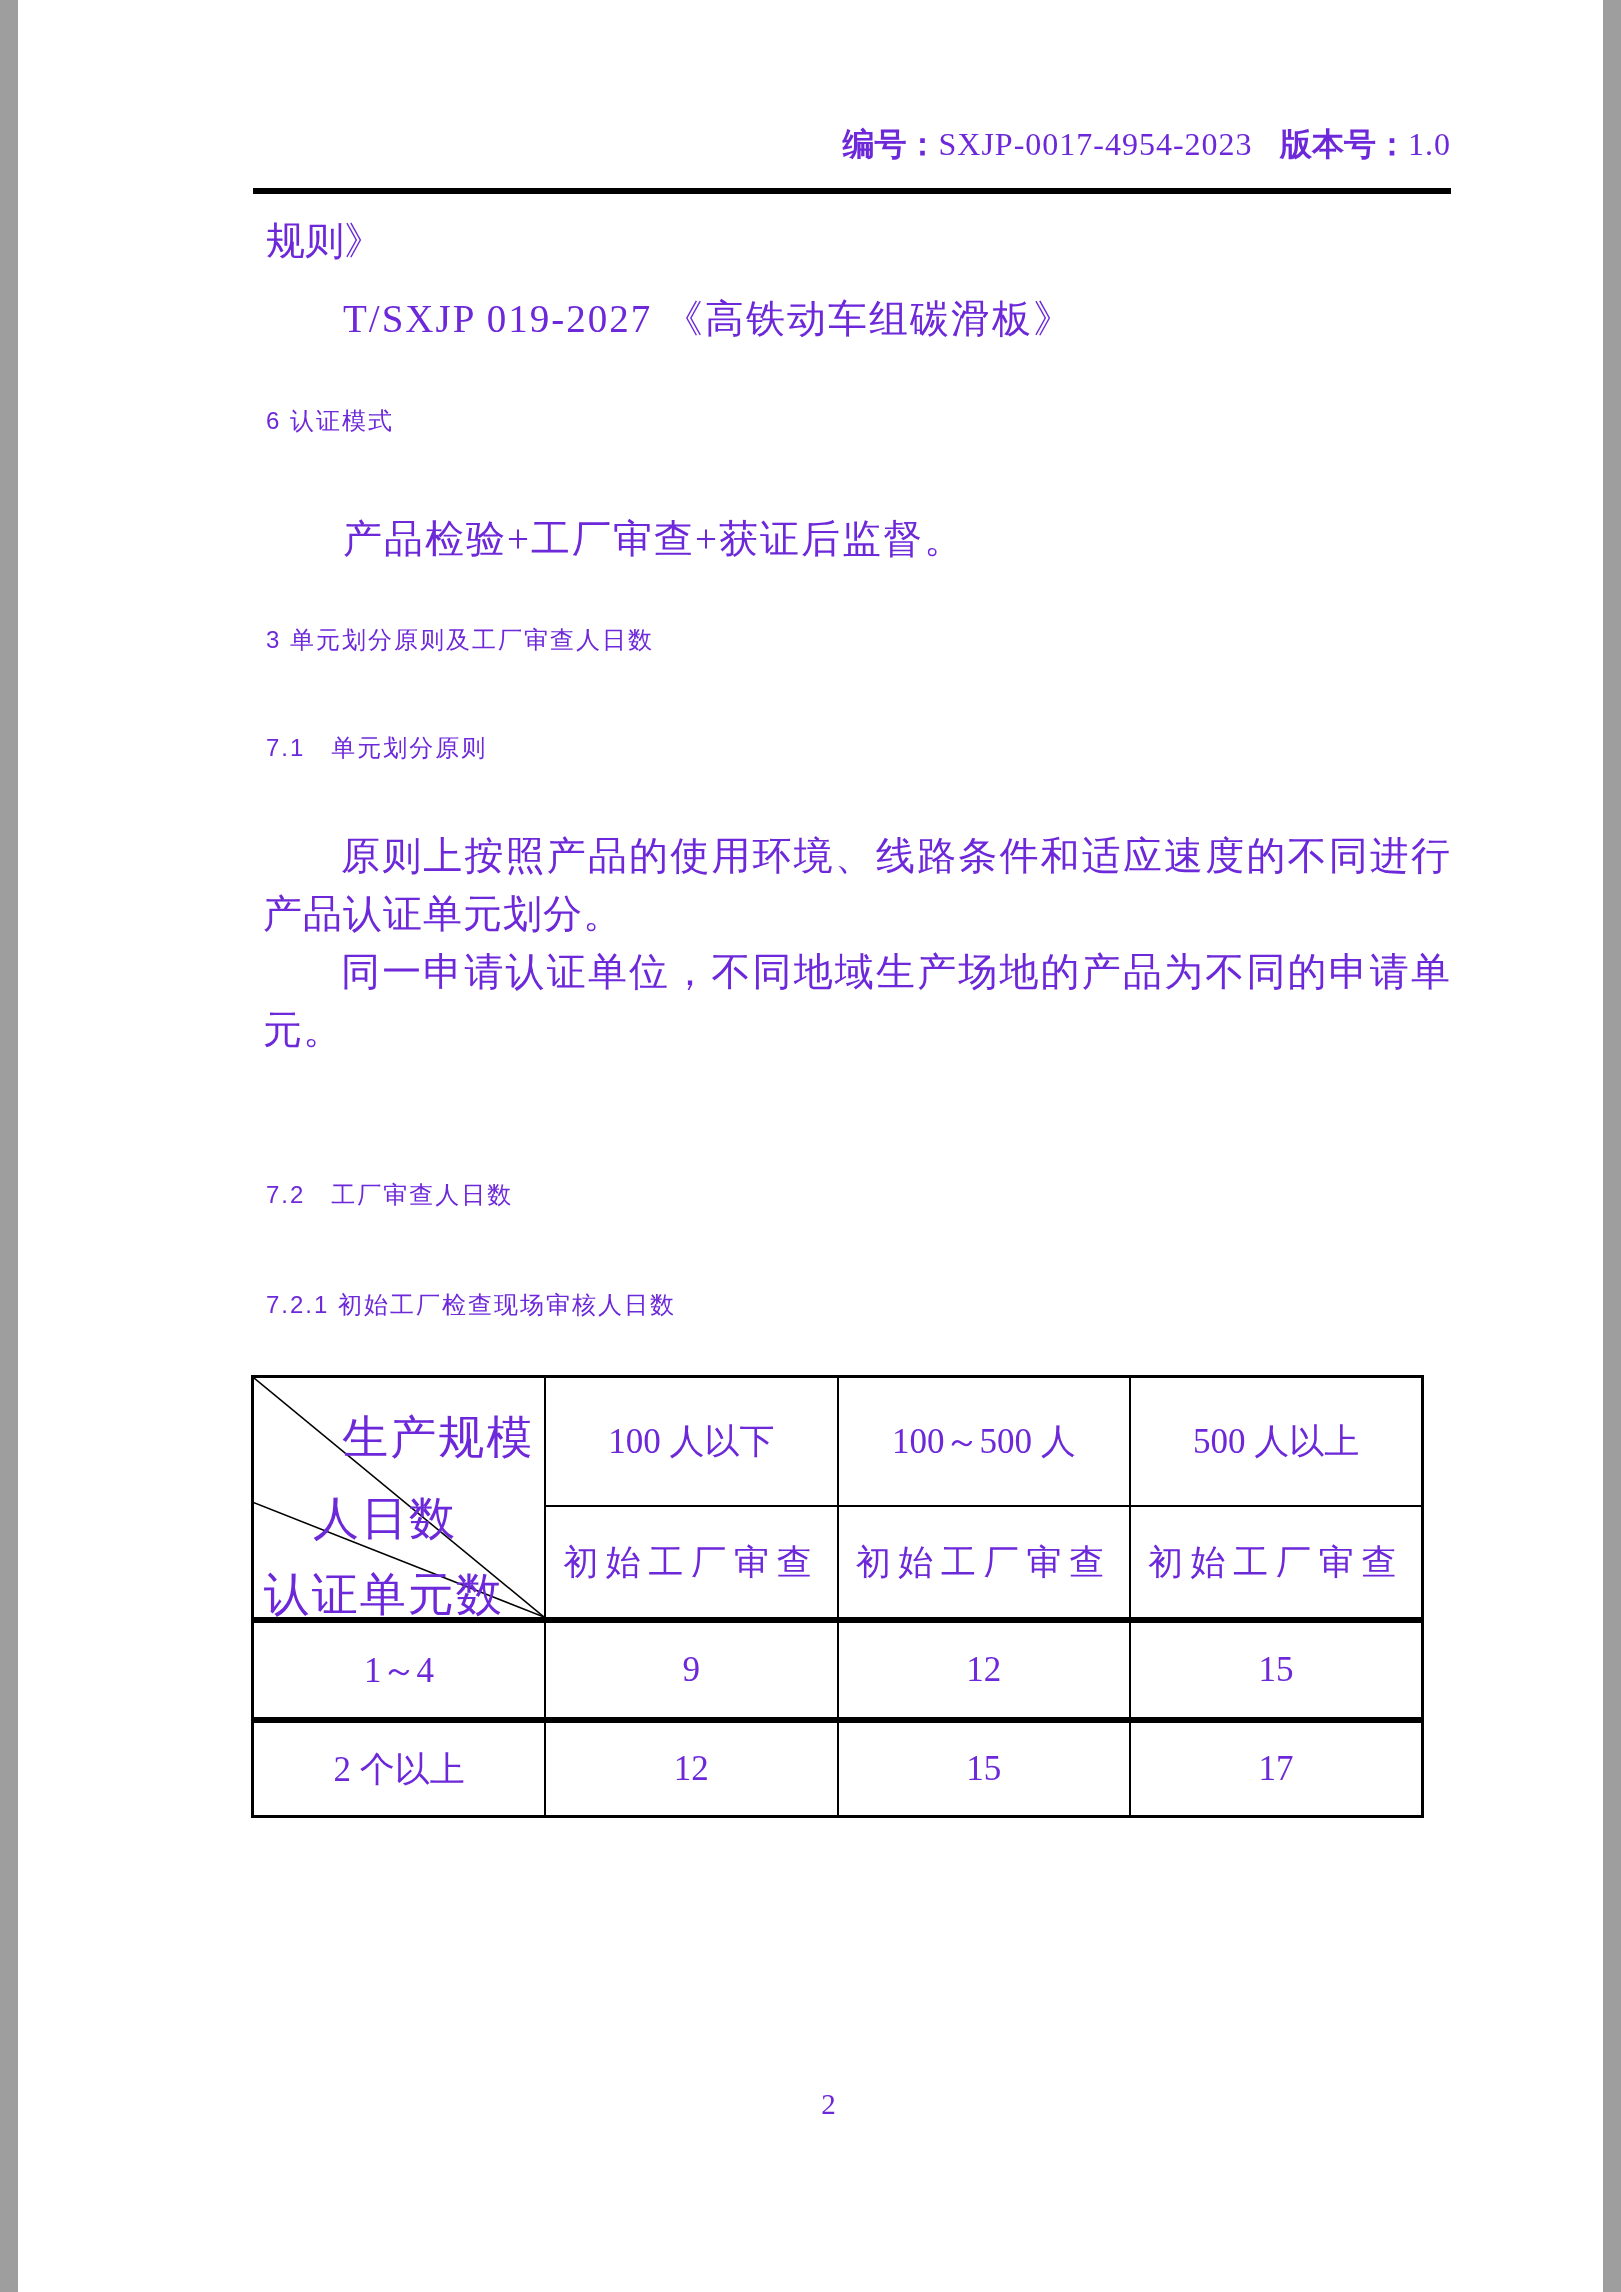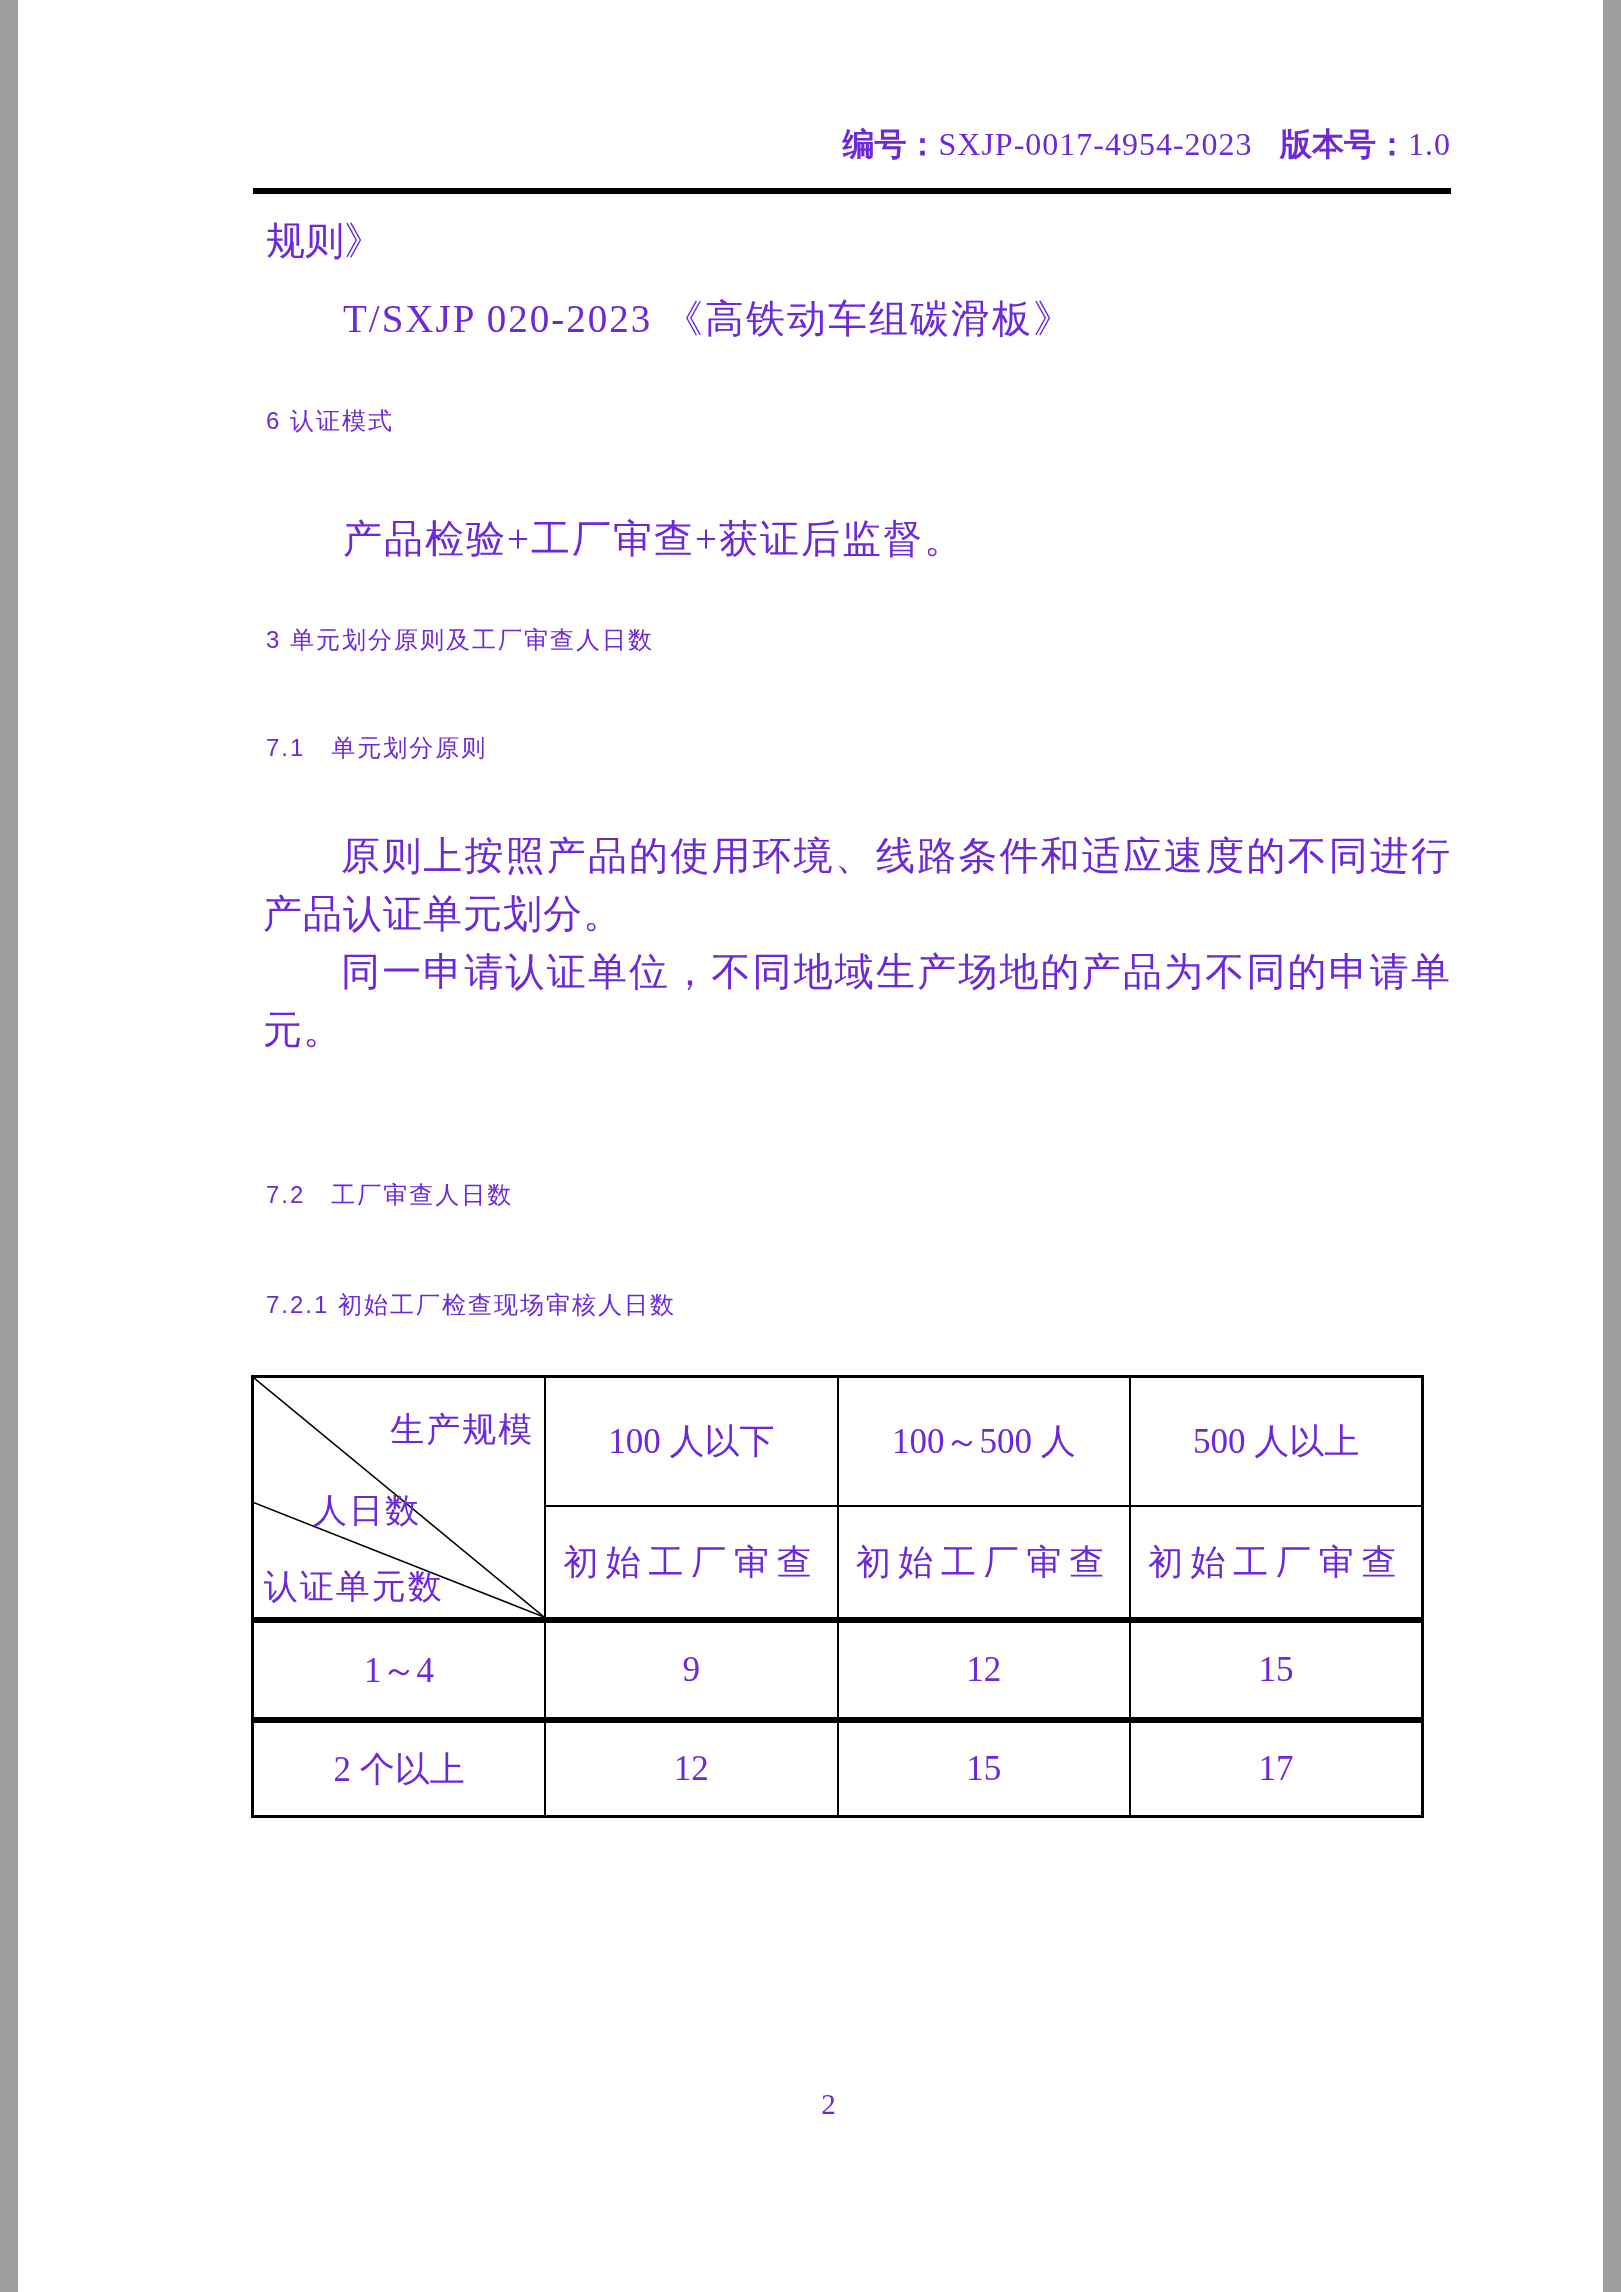--- a/index.html
+++ b/index.html
@@ -78,21 +78,21 @@
   .audit-table tr.r3 td { height: 94px; }
   .audit-table tr.r4 td { height: 92px; }
   .audit-table .outer-top    { border-top-width: 3.9px; }
   .audit-table .outer-left   { border-left-width: 3.9px; }
   .audit-table .outer-right  { border-right-width: 3.9px; }
   .audit-table .outer-bottom { border-bottom-width: 3.9px; }
   .audit-table .thick-bottom { border-bottom-width: 6.9px; }
   .audit-table .sub-hd { letter-spacing: 0.22em; }
   .corner-cell { position: relative; padding: 0; }
   .corner-cell svg { position: absolute; top: 0; left: 0; width: 100%; height: 100%; display: block; }
-  .corner-lbl { position: absolute; font-size: 34px; white-space: nowrap; letter-spacing: 2px; }
+  .corner-lbl { position: absolute; font-size: 46px; white-space: nowrap; letter-spacing: 2px; }
   .corner-top { top: 29px; right: 9.8px; }
   .corner-mid { top: 110px; left: 59px; }
   .corner-bot { top: 186px; left: 9.8px; }
   
   .page-number {
     position: absolute;
     top: 2088px;
     left: 0;
     width: 1621px;
     text-align: center;
@@ -103,21 +103,21 @@
 <body>
 
 <div class="page">
 
   <div class="doc-header">
     <span class="lbl">编号：</span><span class="val">SXJP-0017-4954-2023</span><span class="lbl ver-lbl">版本号：</span><span class="val">1.0</span>
   </div>
   <div class="header-rule"></div>
 
   <div class="t" style="top:220px;">规则》</div>
-  <div class="t indent1" style="top:298px; letter-spacing:2px;">T/SXJP 020-2023 《高铁动车组碳滑板》</div>
+  <div class="t indent1" style="top:298px; letter-spacing:2px;">T/SXJP 019-2027 《高铁动车组碳滑板》</div>
 
   <div class="t heading" style="top:408px;">6 认证模式</div>
   <div class="t indent1" style="top:518px; letter-spacing:2px;">产品检验+工厂审查+获证后监督。</div>
 
   <div class="t heading" style="top:627px;">3 单元划分原则及工厂审查人日数</div>
   <div class="t heading" style="top:735px;">7.1　单元划分原则</div>
 
   <div class="para-block">
     <p>原则上按照产品的使用环境、线路条件和适应速度的不同进行产品认证单元划分。</p>
     <p>同一申请认证单位，不同地域生产场地的产品为不同的申请单元。</p>

